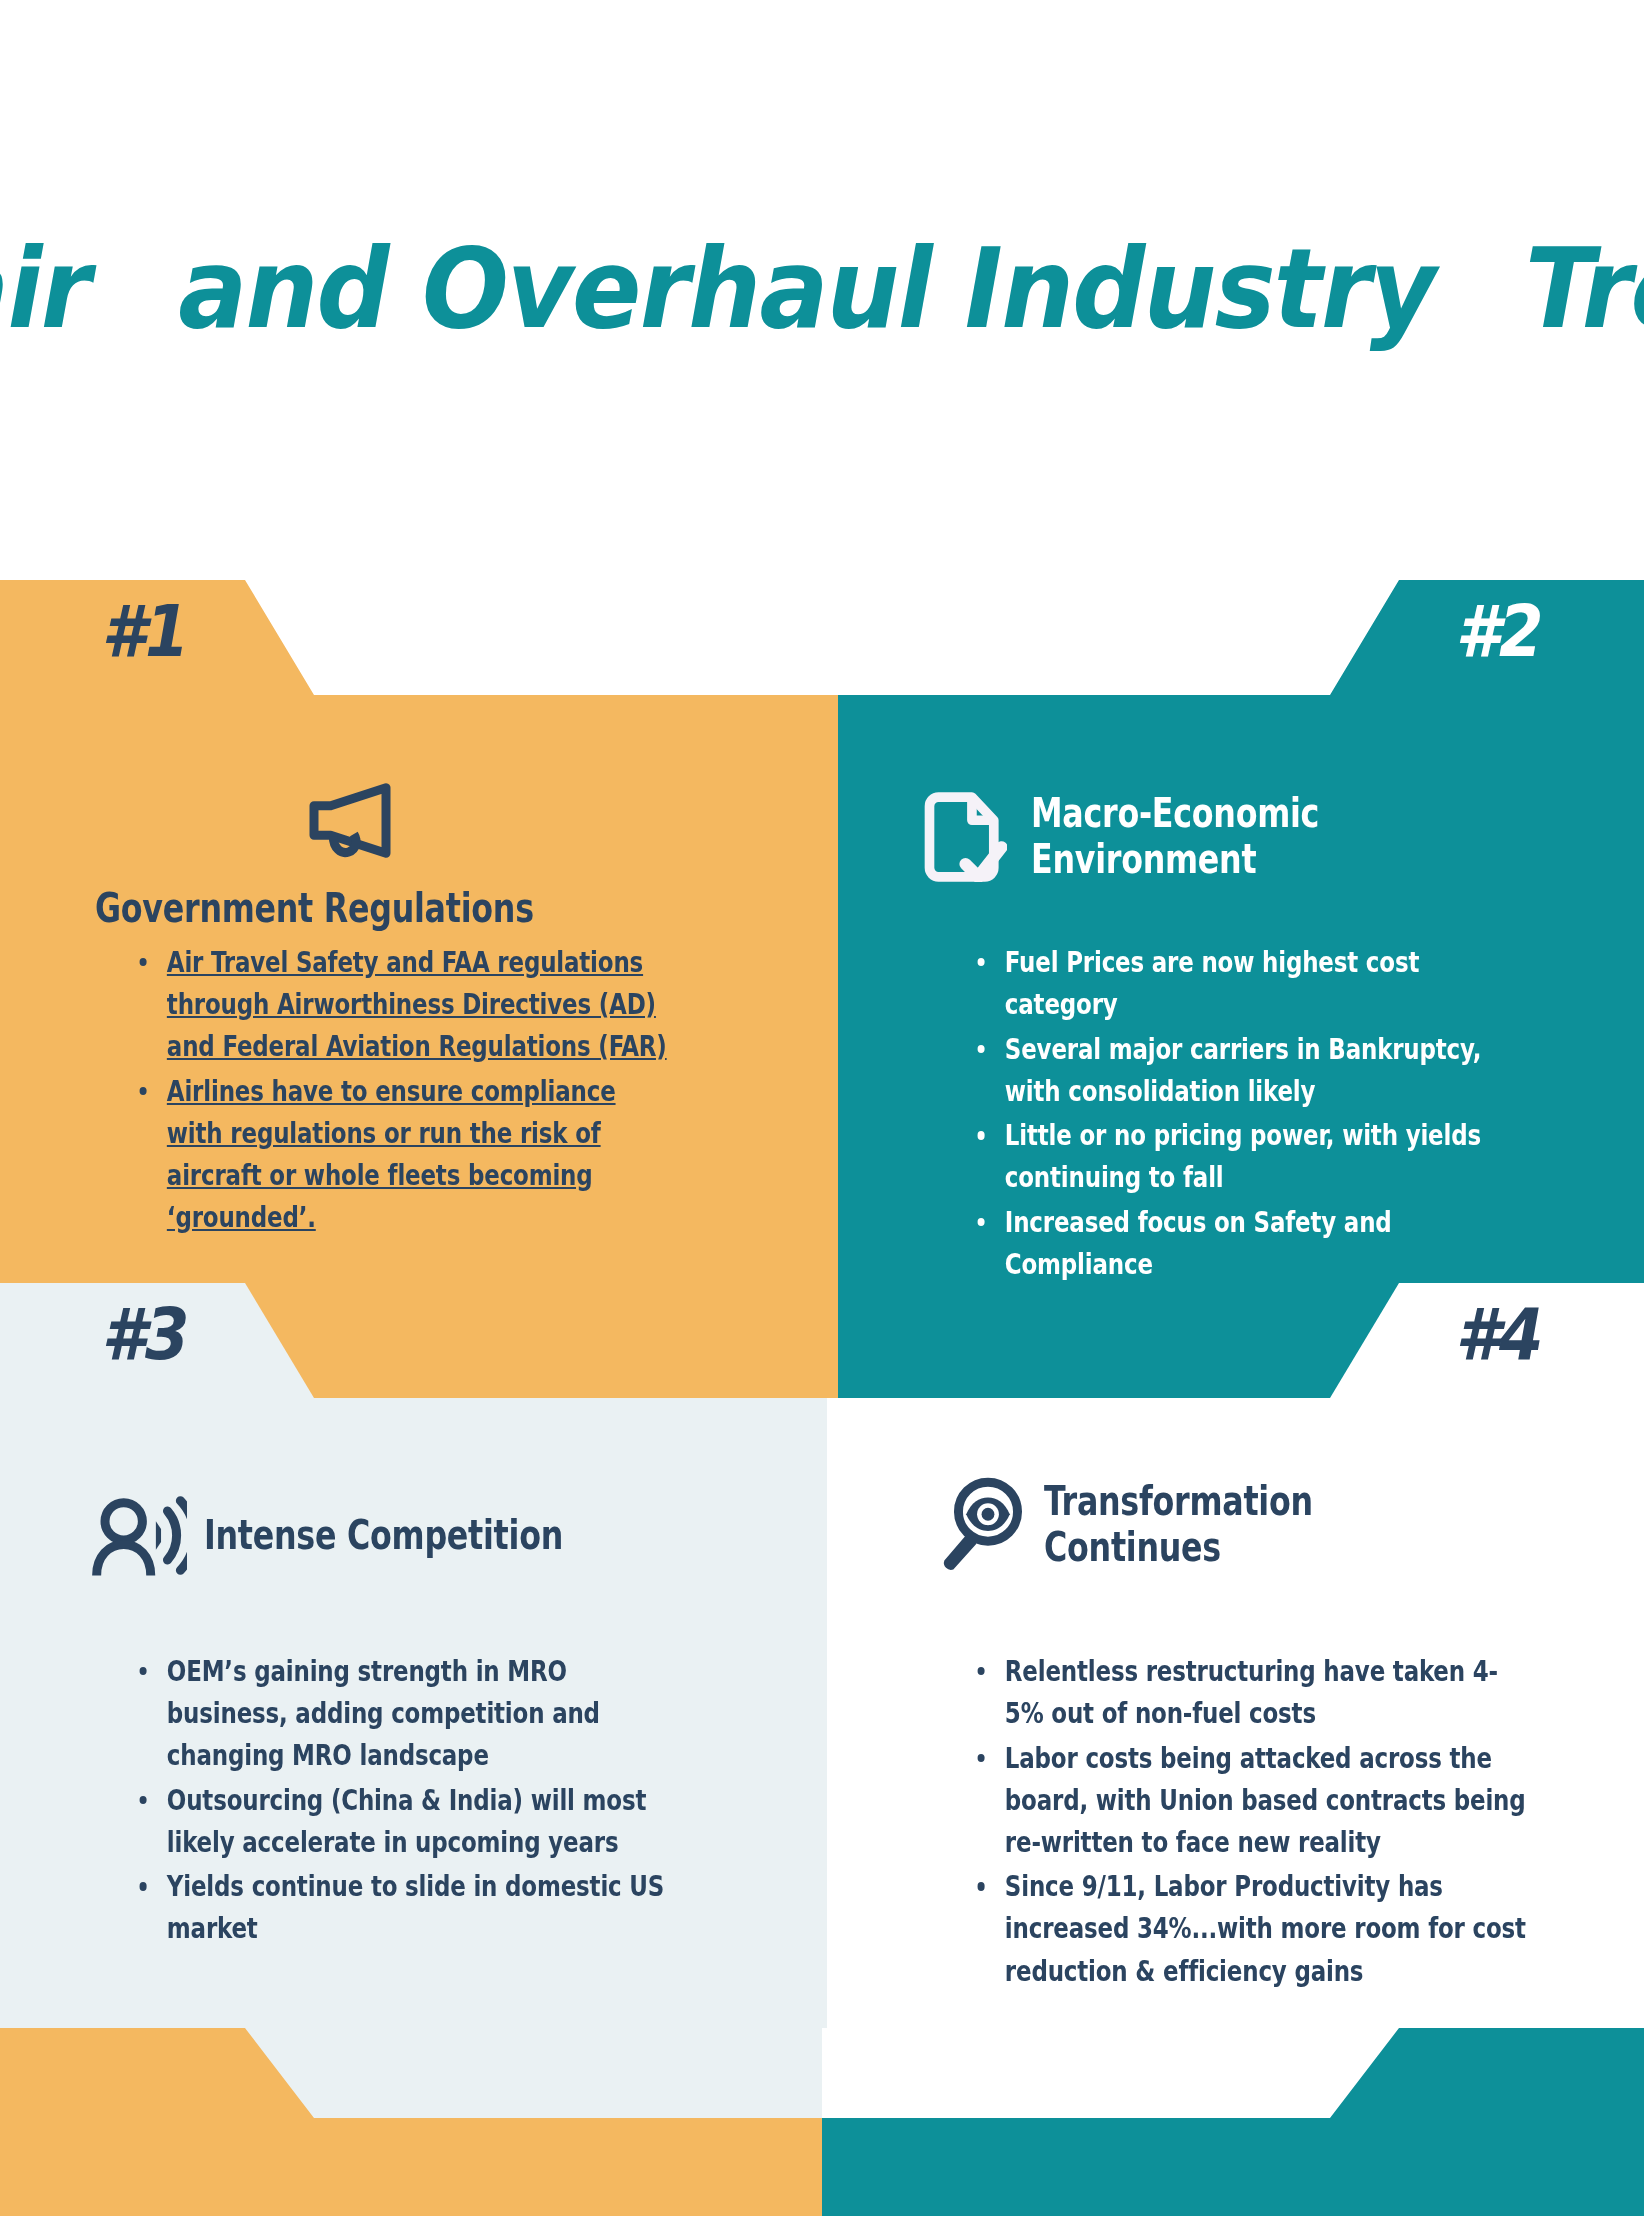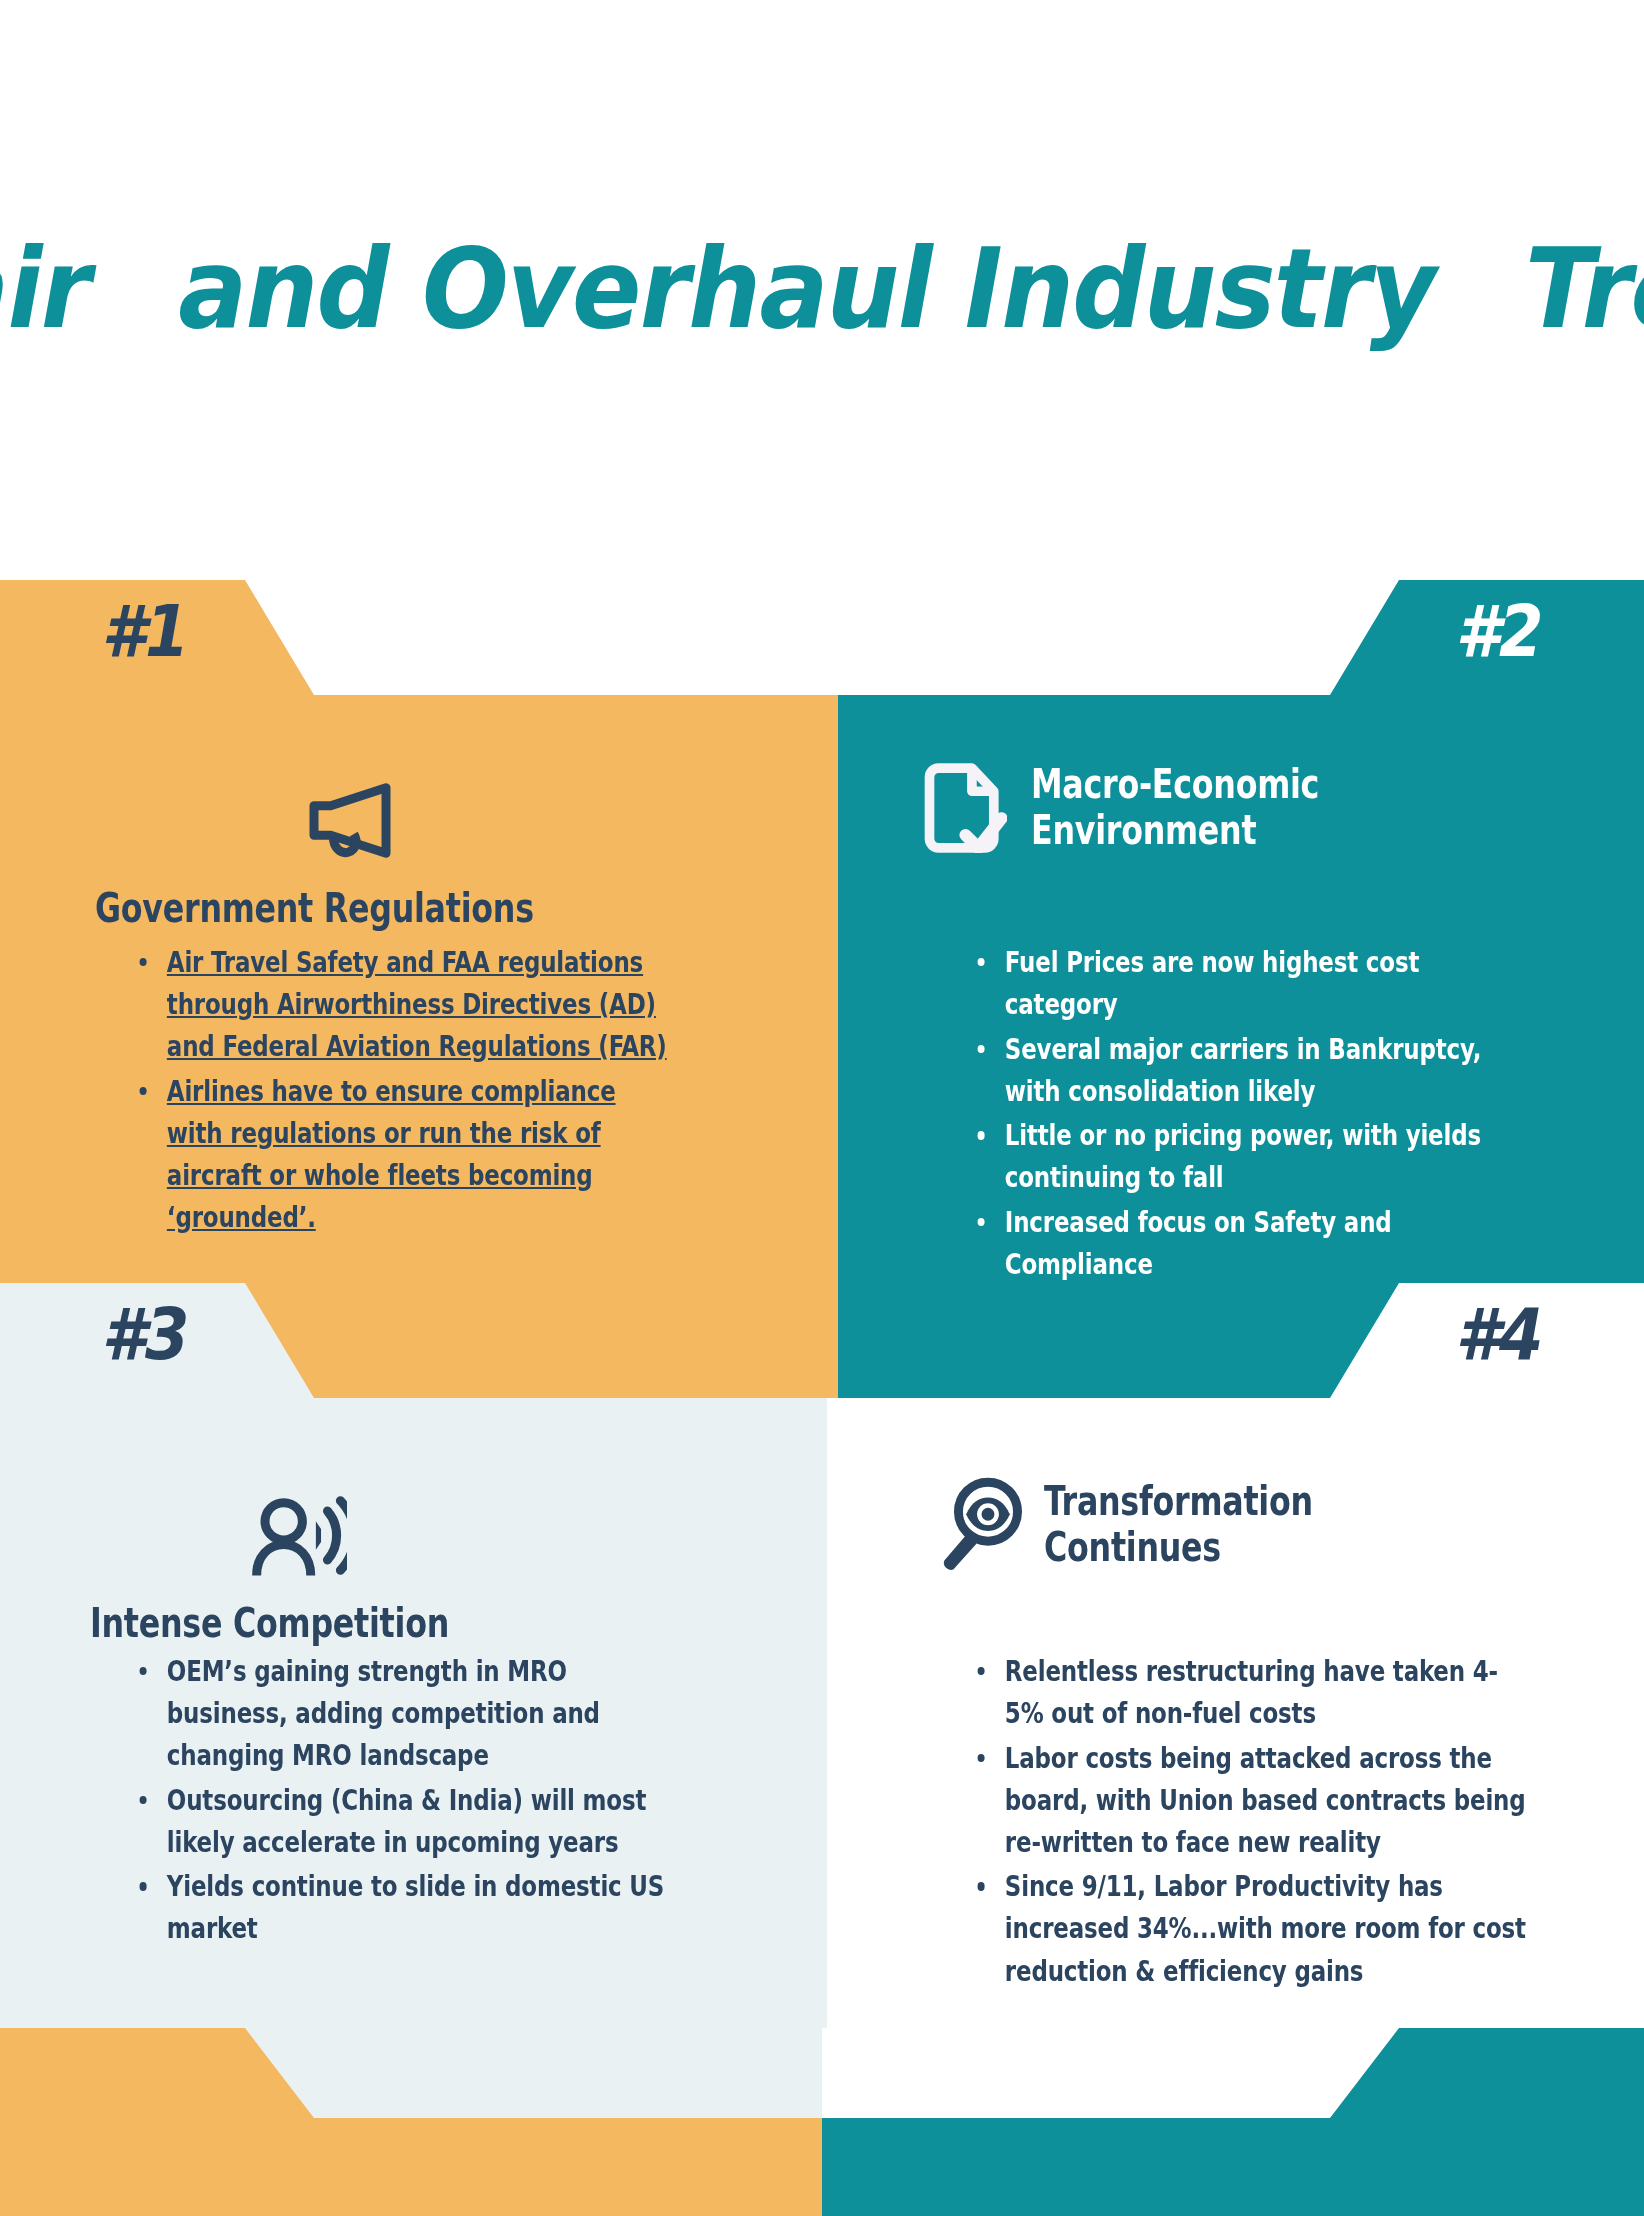--- a/index.html
+++ b/index.html
@@ -74,22 +74,22 @@
     transform:scaleX(0.9);
   }
   #badge-1{left:97px;color:#2B4460;}
   #badge-2{right:97px;color:#FFFFFF;}
   #badge-3{left:97px;color:#2B4460;}
   #badge-4{right:97px;color:#2B4460;}
 
   
   .panel-head{position:absolute;display:flex;align-items:center;gap:17px;}
   #head-1{left:95px;top:192px;flex-direction:column;}
-  #head-2{left:95px;top:179px;}
-  #head-3{left:90px;top:204px;flex-direction:column;}
+  #head-2{left:95px;top:208px;}
+  #head-3{left:90px;top:204px;}
   #head-4{left:108px;top:193px;}
 
   .icon-wrap{flex:0 0 auto;width:97px;height:97px;display:flex;align-items:center;justify-content:center;}
   .icon-wrap svg{display:block;}
 
   .panel-title{
     font-family:"DejaVu Sans Condensed","DejaVu Sans", sans-serif;
     font-weight:bold;
     font-size:41px;
     line-height:1.12;

